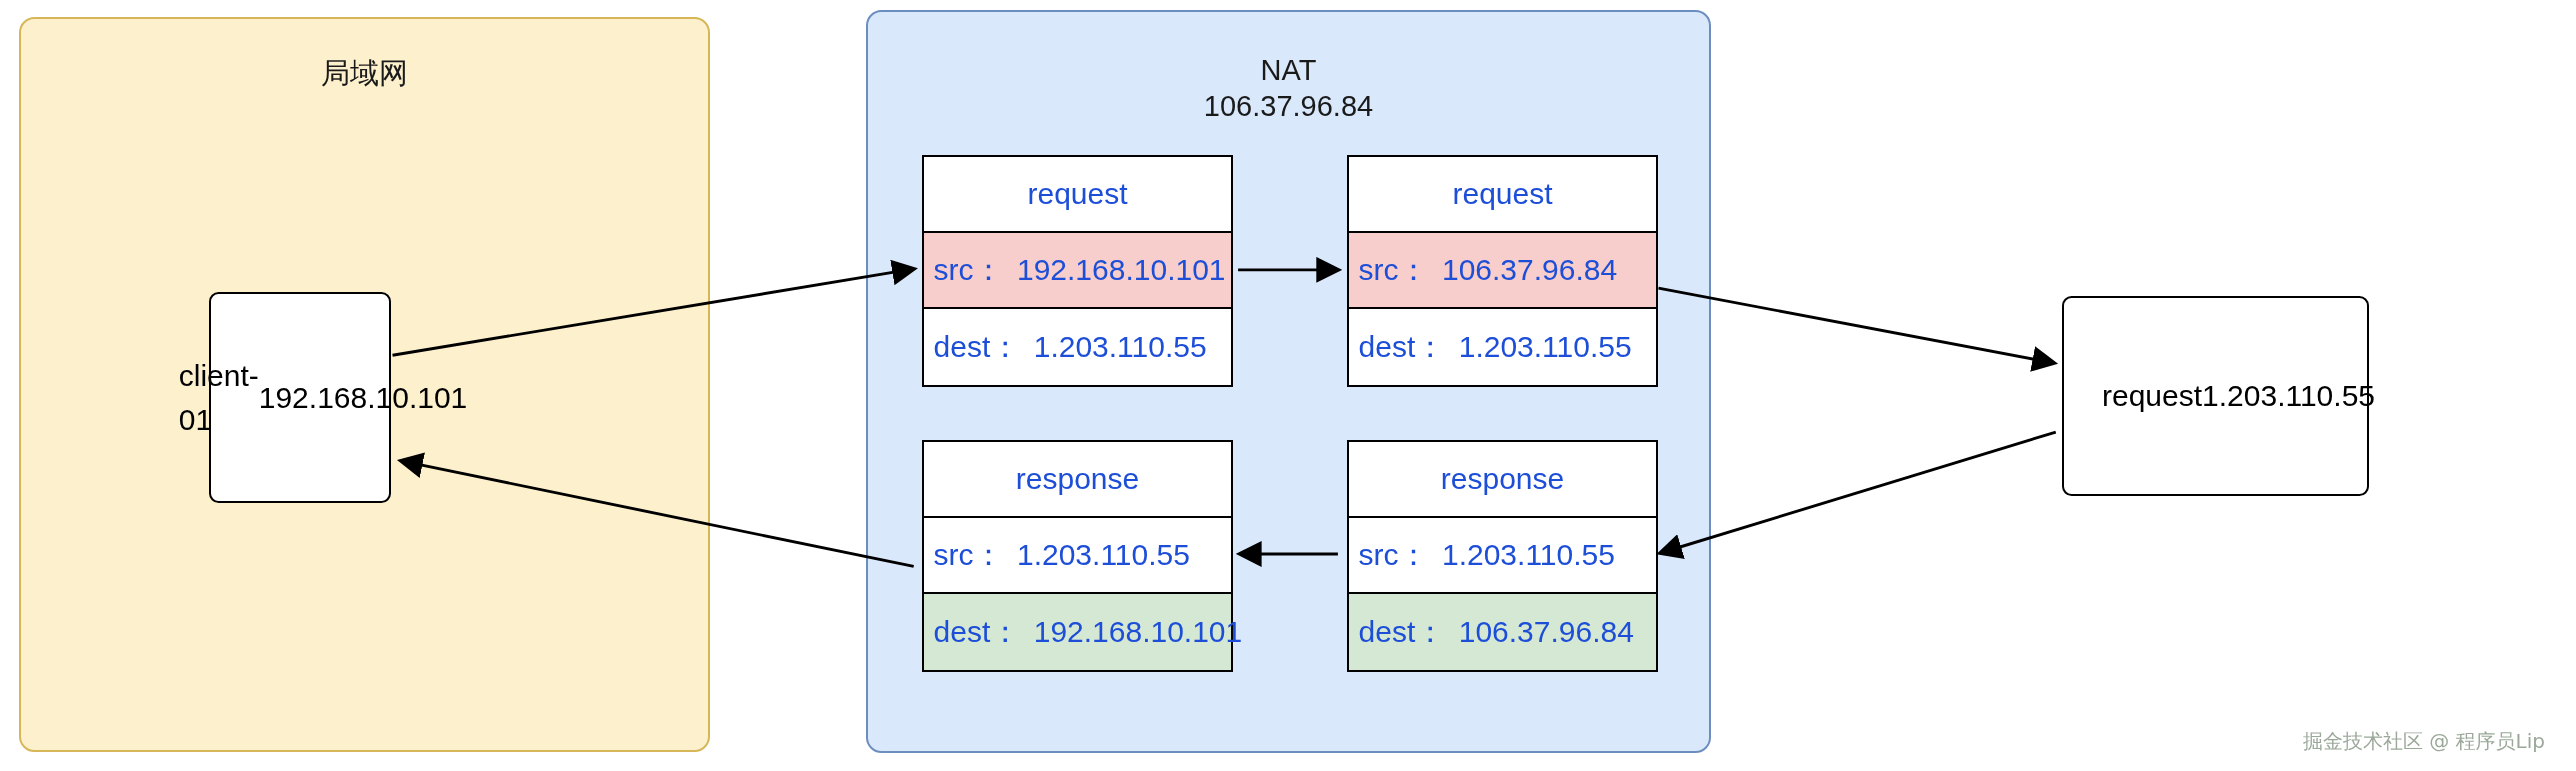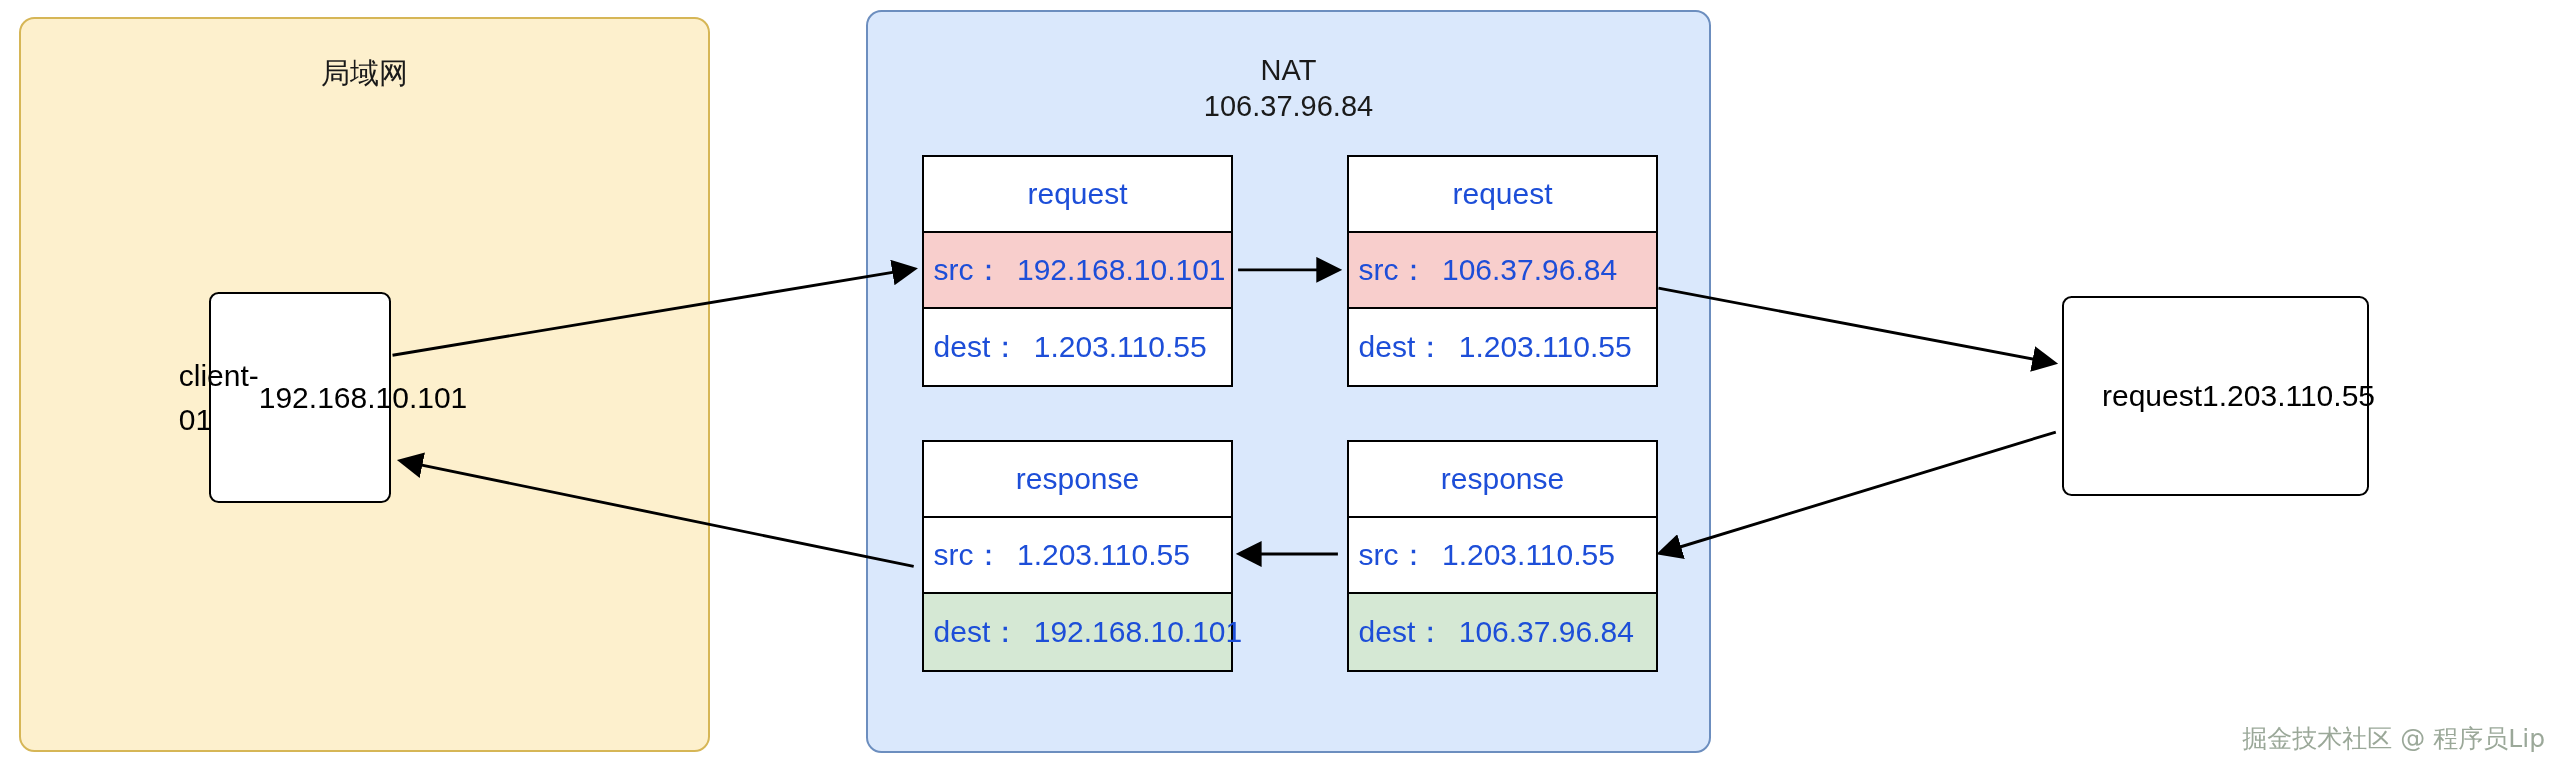--- a/index.html
+++ b/index.html
@@ -124,21 +124,21 @@
   #pkt-req-in   { left: 922px;  top: 155px; }
   #pkt-req-out  { left: 1347px; top: 155px; }
   #pkt-res-out  { left: 922px;  top: 440px; }
   #pkt-res-in   { left: 1347px; top: 440px; }
 
   
   #watermark {
     position: absolute;
     right: 31px;
     bottom: 17.3px;
-    font-size: 25px;
+    font-size: 20px;
     color: #8a9a88;
     opacity: .85;
     z-index: 6;
     white-space: nowrap;
     font-family: "DejaVu Sans", sans-serif;
   }
 </style>
 </head>
 <body>
 

